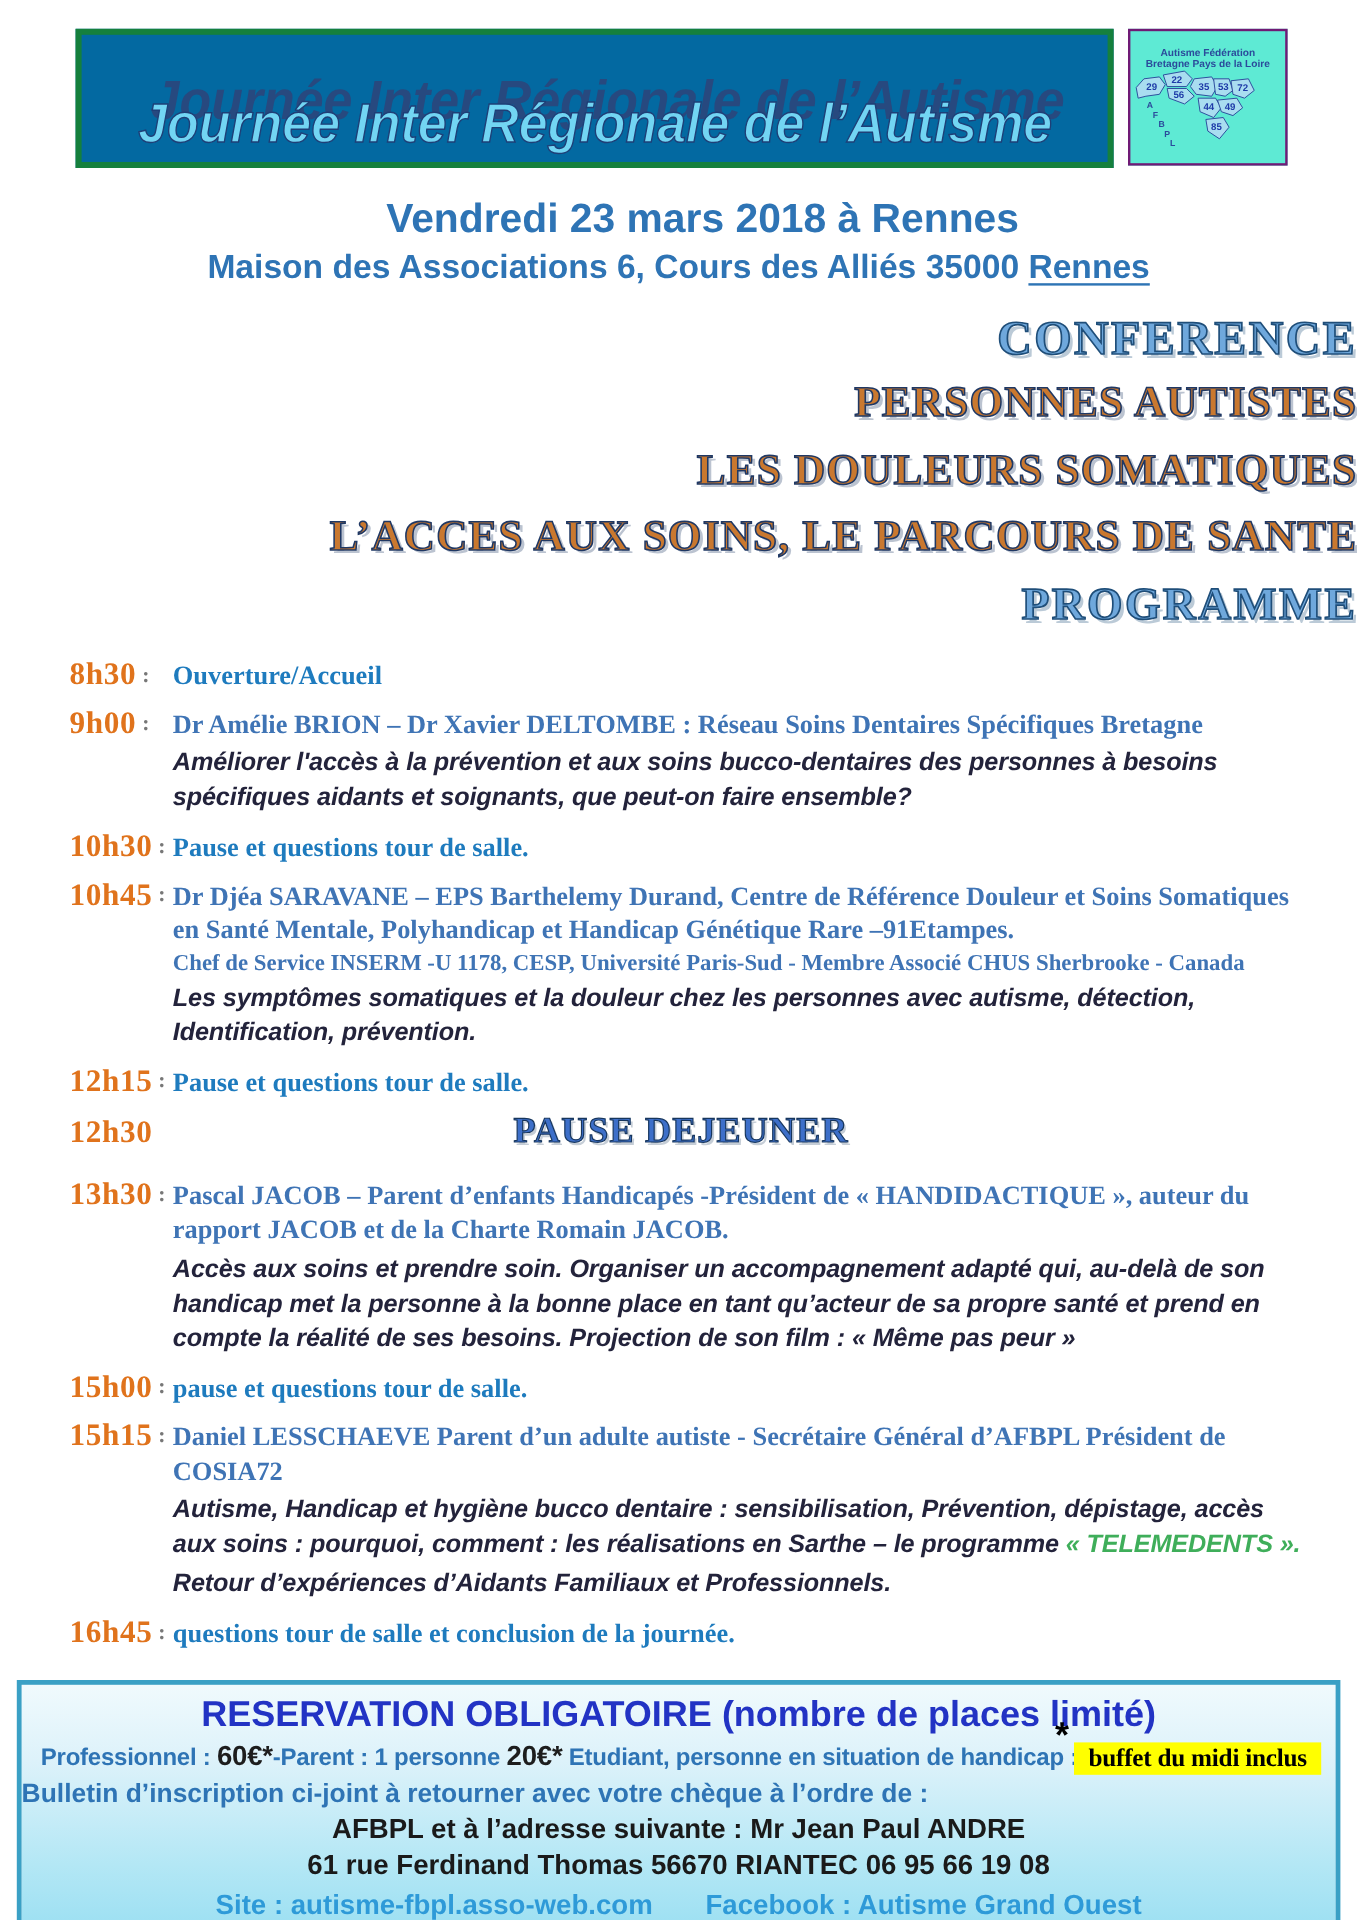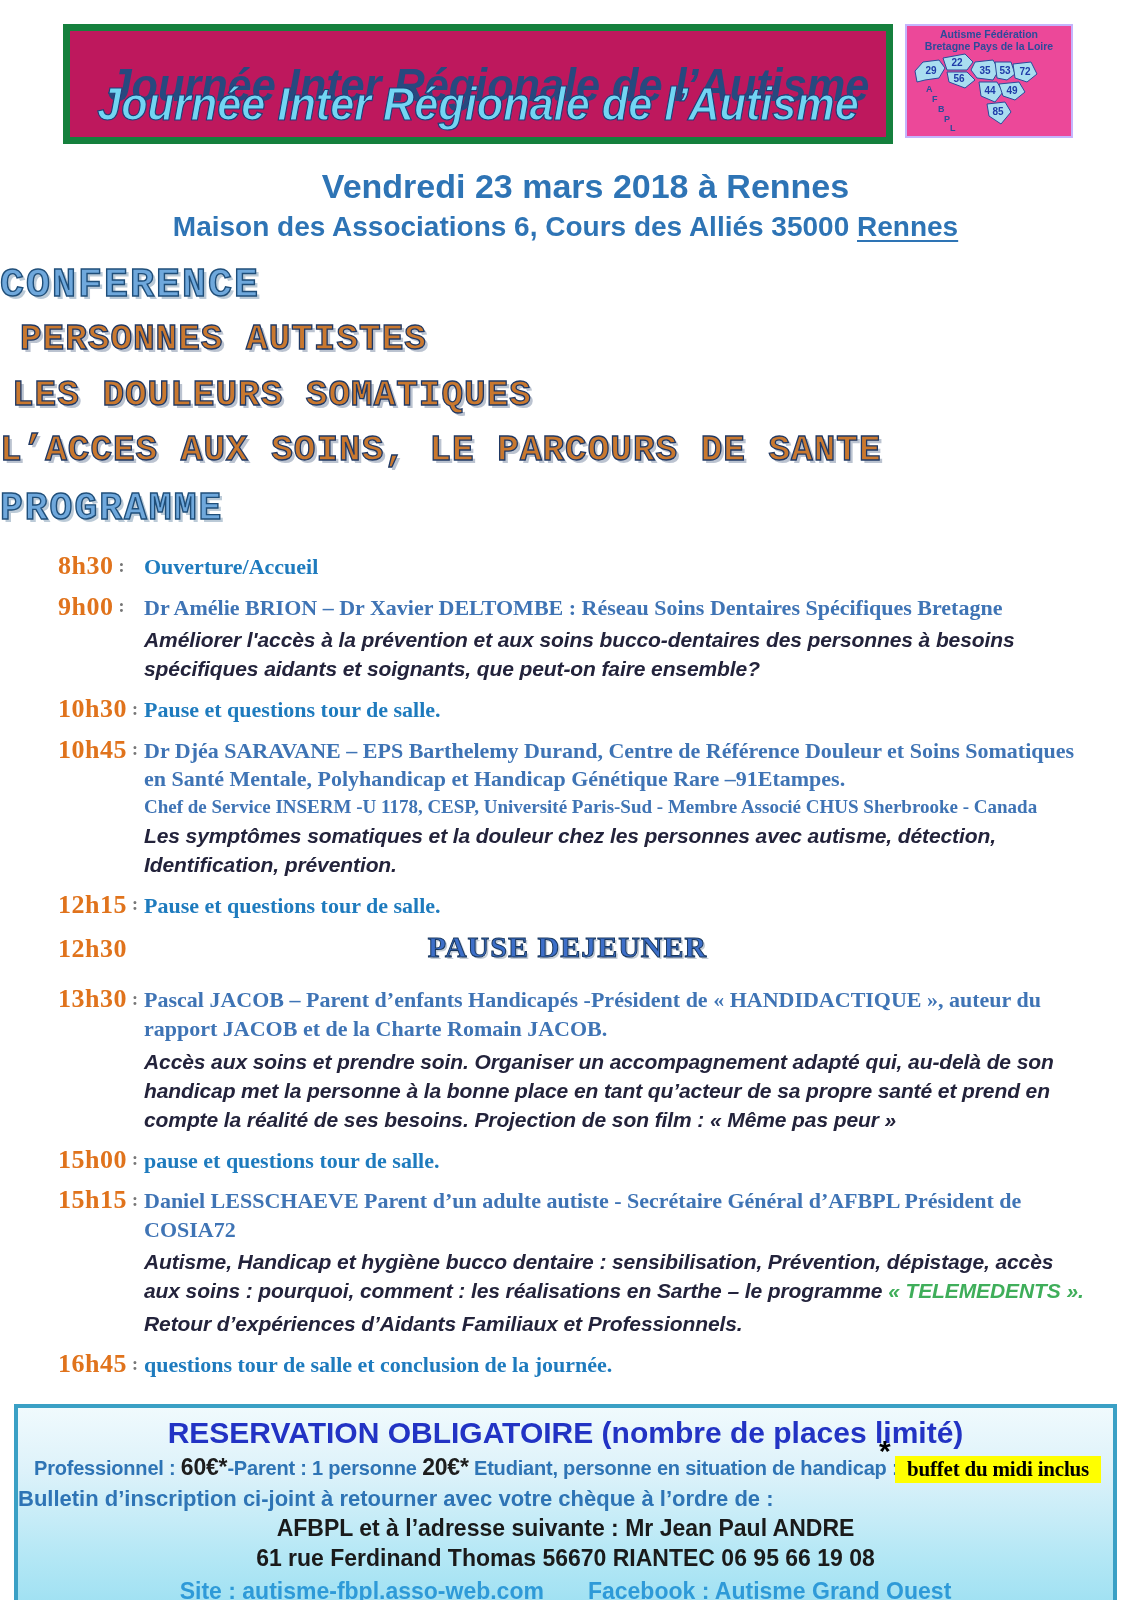--- a/index.html
+++ b/index.html
@@ -3,37 +3,37 @@
 <meta charset="utf-8">
 <style>
   html,body{margin:0;padding:0;}
   body{
     width:1131px;height:1600px;overflow:hidden;background:#fff;
     font-family:"Liberation Sans",sans-serif;
     -webkit-font-smoothing:antialiased;
   }
   
   .header-row{display:flex;gap:12px;margin:24px 58px 0 63px;align-items:flex-start;}
-  .title-box{flex:1;height:106px;border:7px solid #15803d;position:relative;overflow:hidden;background:#be185d;}
+  .title-box{flex:1;height:106px;border:5px solid #15803d;position:relative;overflow:hidden;background:#0369a1;}
   .wordart-title{
     position:absolute;left:50%;bottom:6px;transform:translateX(-50%) scaleX(.94);
     transform-origin:center bottom;white-space:nowrap;
     font:italic 700 46px "Liberation Sans",sans-serif;
     color:#72d5f3;-webkit-text-stroke:1.2px #1e3f77;
     text-shadow:11px -19px 0 #27497f;
     letter-spacing:0px;
   }
-  .logo-box{width:168px;height:114px;border:2px solid #c4b5fd;box-sizing:border-box;background:#ec4899;}
+  .logo-box{width:133px;height:114px;border:2px solid #701a75;box-sizing:border-box;background:#5eead4;}
   .logo-box svg{display:block;width:100%;height:100%;}
   
   .date-title{margin-top:22px;text-align:center;font-size:34px;font-weight:700;color:#2e74b5;line-height:1.2;padding-left:40px;}
   .venue-line{margin-top:2px;text-align:center;font-size:28px;font-weight:700;color:#2e74b5;line-height:1.3;}
   .venue-city{text-decoration:underline;text-decoration-thickness:2px;text-underline-offset:4px;}
   
-  .h-center{text-align:left;font-family:Liberation Mono, monospace;font-weight:700;line-height:1.15;}
+  .h-center{text-align:right;font-family:Liberation Serif, serif;font-weight:700;line-height:1.15;}
   .h-conference{margin-top:18px;font-size:40px;letter-spacing:2px;color:#6fa8dc;
     -webkit-text-stroke:1.4px #1f4e79;text-shadow:3px 3px 0 rgba(31,78,121,.30);}
   .h-orange{font-size:36px;letter-spacing:1px;color:#c9782f;
     -webkit-text-stroke:1.3px #1f3864;text-shadow:3px 3px 0 rgba(31,56,100,.30);}
   .h-sub1{margin-top:10px;padding-left:20px;}
   .h-sub2{margin-top:14px;padding-left:12px;}
   .h-sub3{margin-top:14px;}
   .h-programme{margin-top:16px;font-size:38px;letter-spacing:2px;color:#6fa8dc;
     -webkit-text-stroke:1.4px #1f4e79;text-shadow:3px 3px 0 rgba(31,78,121,.30);}
   

